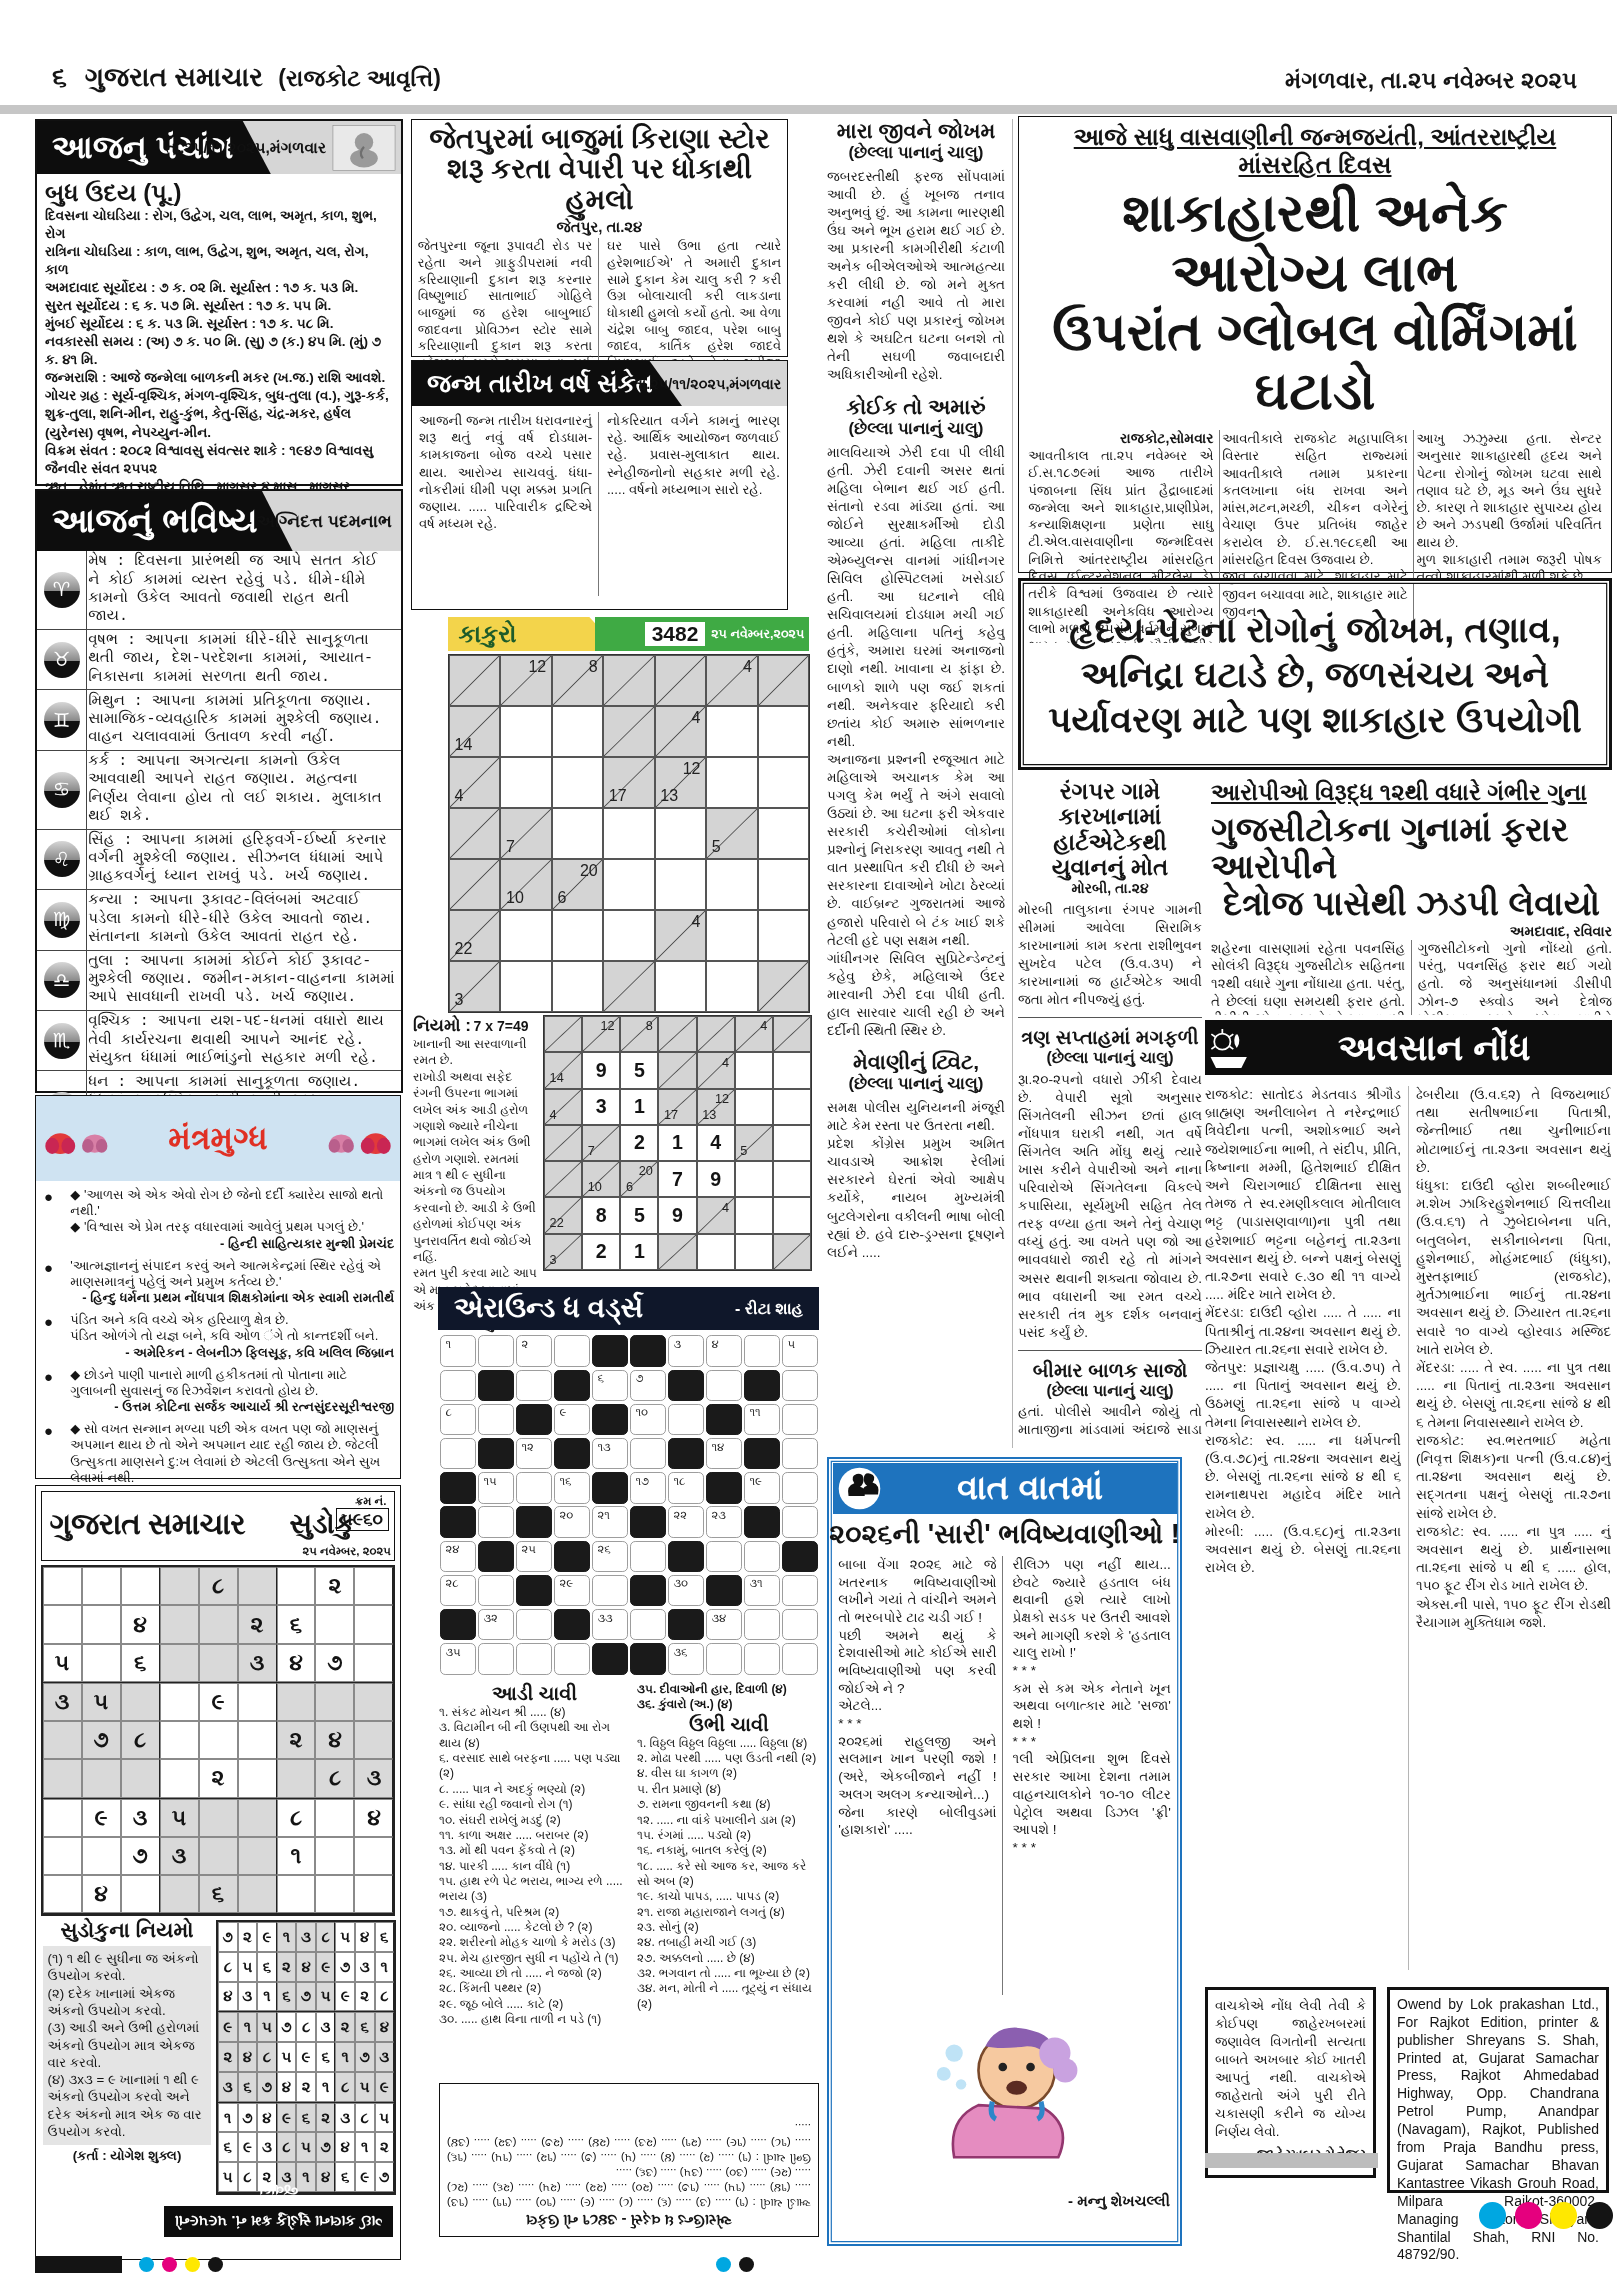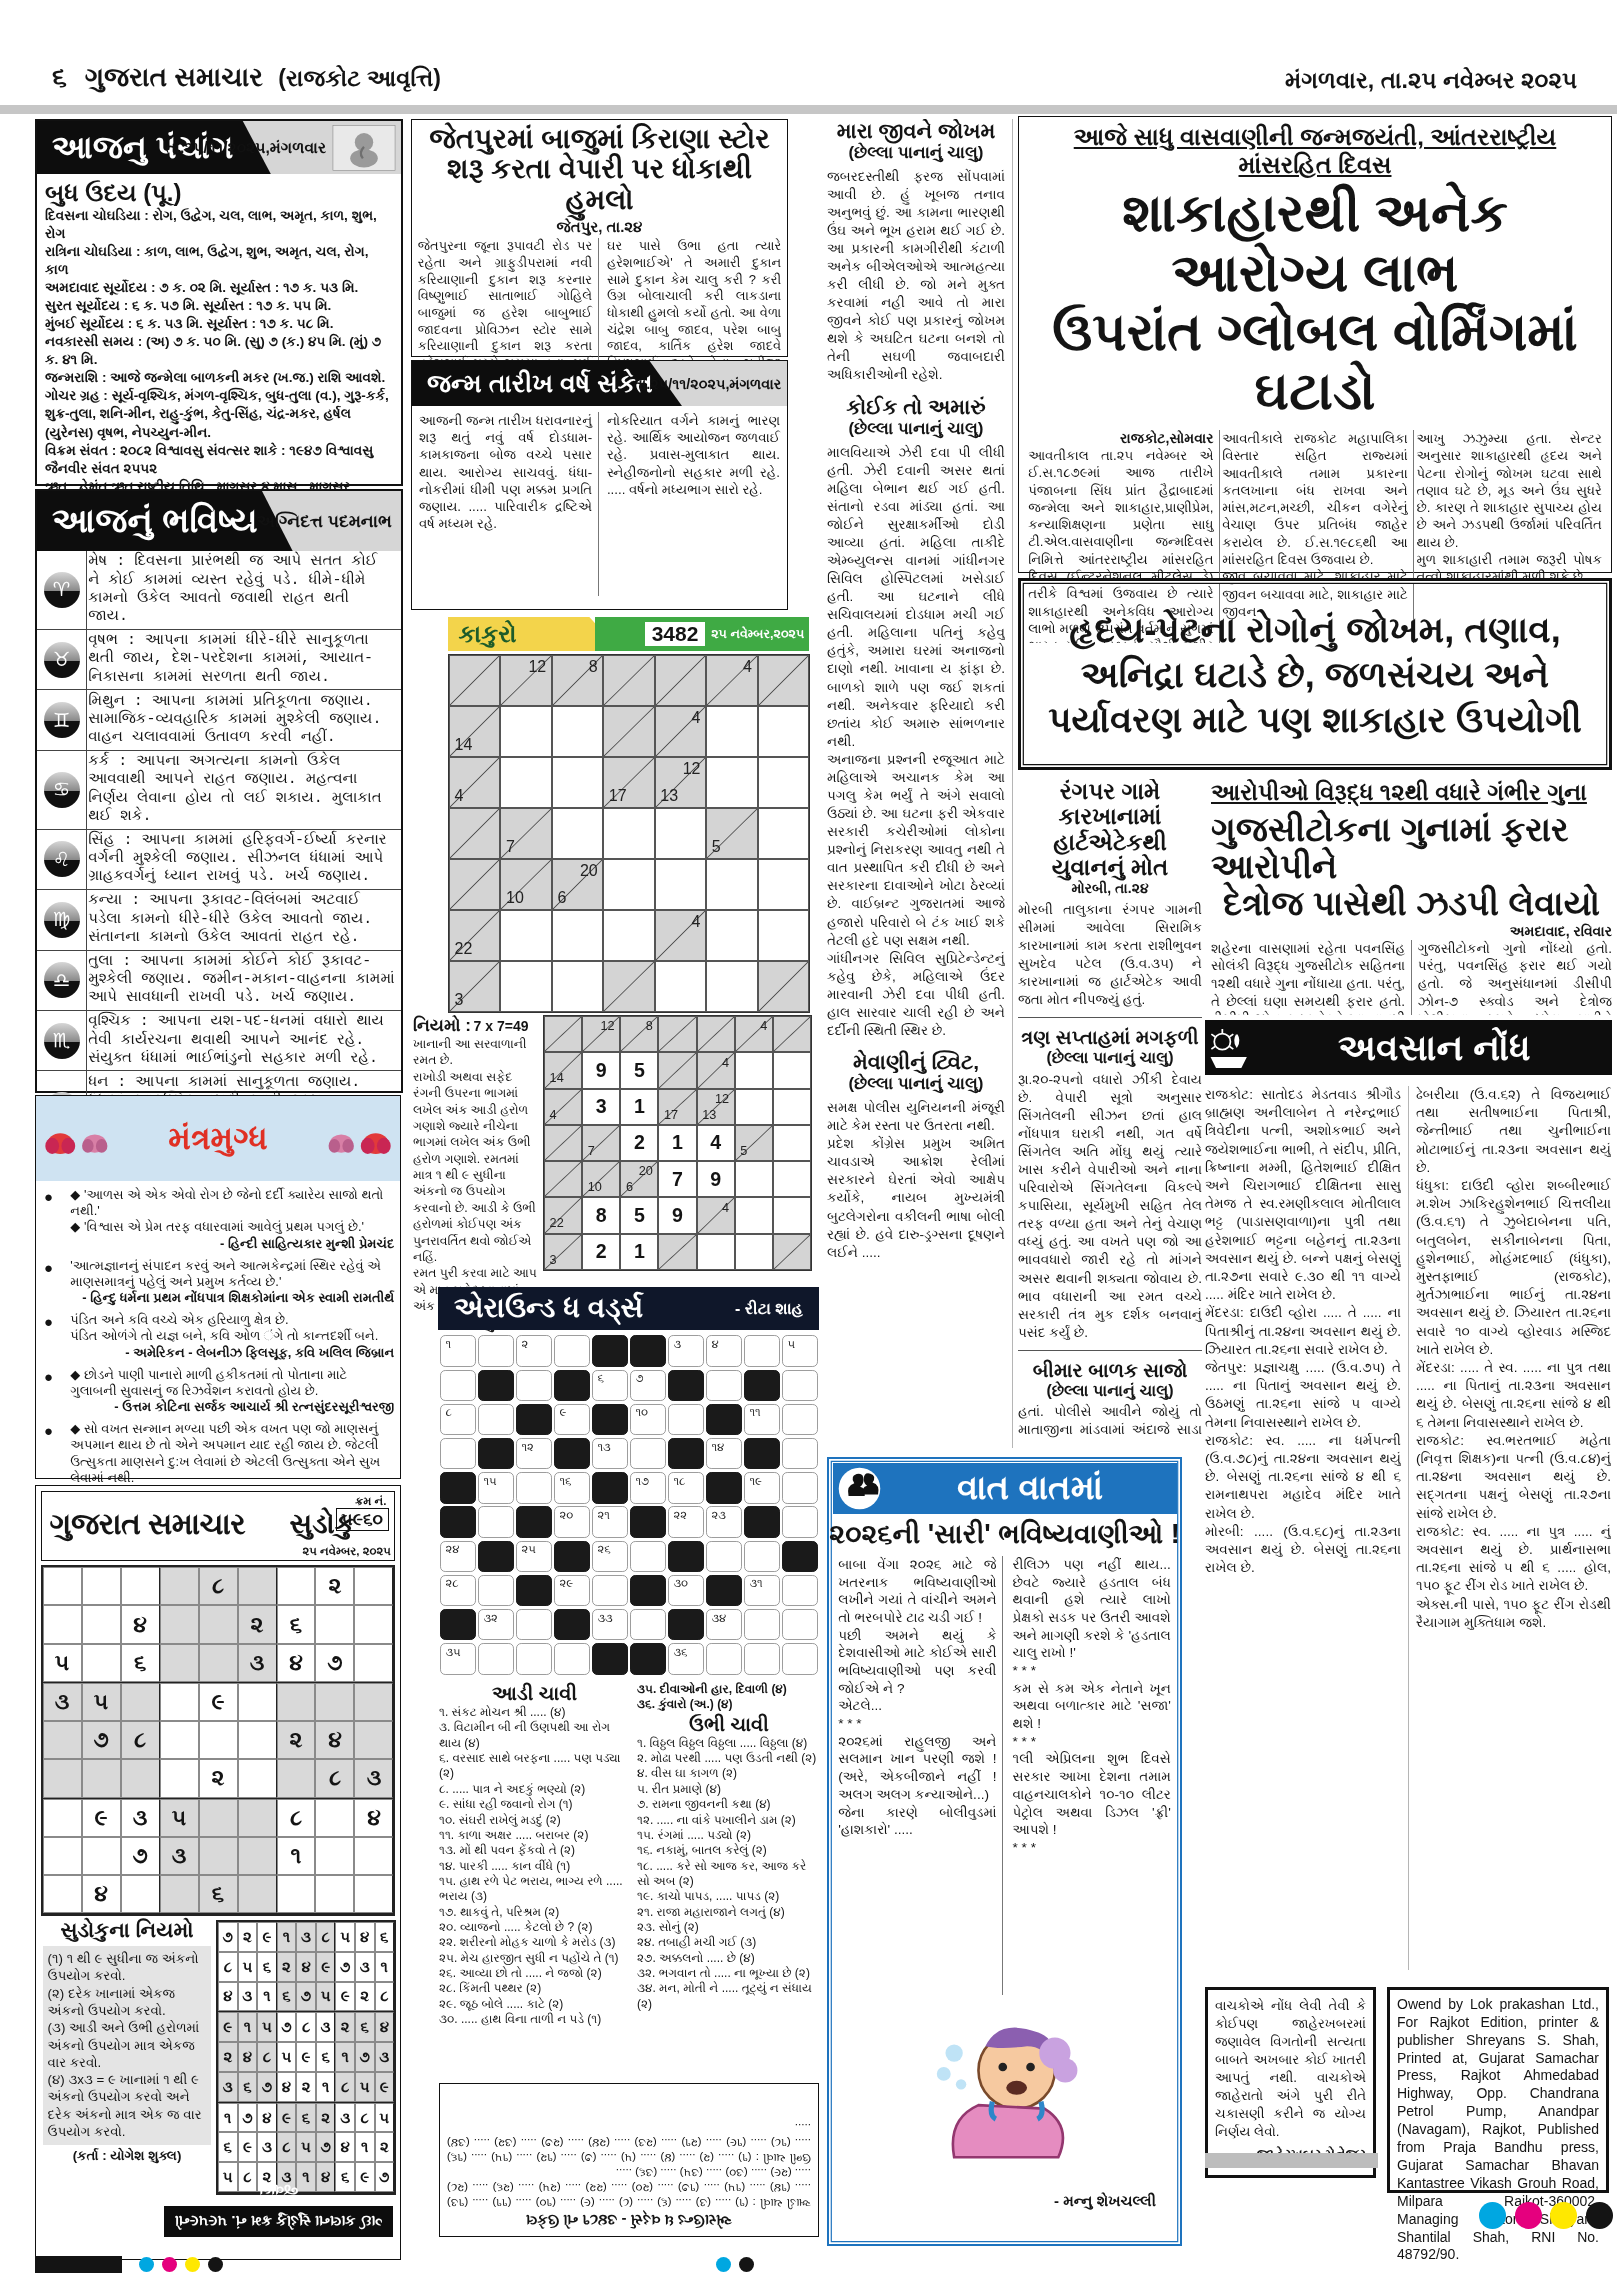--- a/index.html
+++ b/index.html
@@ -2094,21 +2094,21 @@
         <circle cx="90" cy="40" r="7" fill="#c9a2e0"></circle>
       <ellipse cx="62" cy="50" rx="6" ry="4" fill="#5b2b22"></ellipse>
       <circle cx="54" cy="38" r="2.5" fill="#222"></circle>
         <circle cx="70" cy="38" r="2.5" fill="#222"></circle>
       <path d="M40 60 q-18 8 -14 30 h60 q8 -18 -8 -28z" fill="#e58cc0" stroke="#93376f" stroke-width="1.5"></path>
       <circle cx="26" cy="30" r="5" fill="#bfe3f6"></circle>
         <circle cx="20" cy="42" r="4" fill="#bfe3f6"></circle>
         <circle cx="30" cy="48" r="3" fill="#bfe3f6"></circle>
       <path d="M48 58 q-2 8 2 10 M76 58 q2 8 -2 10" stroke="#2e86c9" stroke-width="3" fill="none"></path>
     </svg>
-    <div class="b" style="text-align:right;font-size:15px;padding-right:24px;">- મન્નુ શેખચલ્લી</div>
+    <div class="b" style="text-align:right;font-size:15px;padding-right:10px;">- મન્નુ શેખચલ્લી</div>
   </div>
 
   <div class="abs" style="left:1205px;top:1987px;width:171px;height:191px;border:3.5px solid #111;padding:7px;box-sizing:border-box;">
     <div class="j" style="font-size:13.3px;line-height:1.35;">વાચકોએ નોંધ લેવી તેવી કે કોઈપણ જાહેરખબરમાં જણાવેલ વિગતોની સત્યતા બાબતે અખબાર કોઈ ખાતરી આપતું નથી. વાચકોએ જાહેરાતો અંગે પુરી રીતે ચકાસણી કરીને જ યોગ્ય નિર્ણય લેવો.</div>
     <div class="b" style="text-align:right;font-size:14px;margin-top:5.8px;">- જાહેરખબર મેનેજર</div>
   </div>
 
   <div class="abs" style="left:1387px;top:1987px;width:222px;height:206px;border:3.5px solid #111;padding:5.8px 7px;box-sizing:border-box;font-family:'Liberation Sans',sans-serif;">
     <div class="j" style="font-size:14px;line-height:1.28;">Owend by Lok prakashan Ltd., For Rajkot Edition, printer &amp; publisher Shreyans S. Shah, Printed at, Gujarat Samachar Press, Rajkot Ahmedabad Highway, Opp. Chandrana Petrol Pump, Anandpar (Navagam), Rajkot, Published from Praja Bandhu press, Gujarat Samachar Bhavan Kantastree Vikash Grouh Road, Milpara Rajkot-360002, Managing Editor Shreyans Shantilal Shah, RNI No. 48792/90.</div>
   </div>

